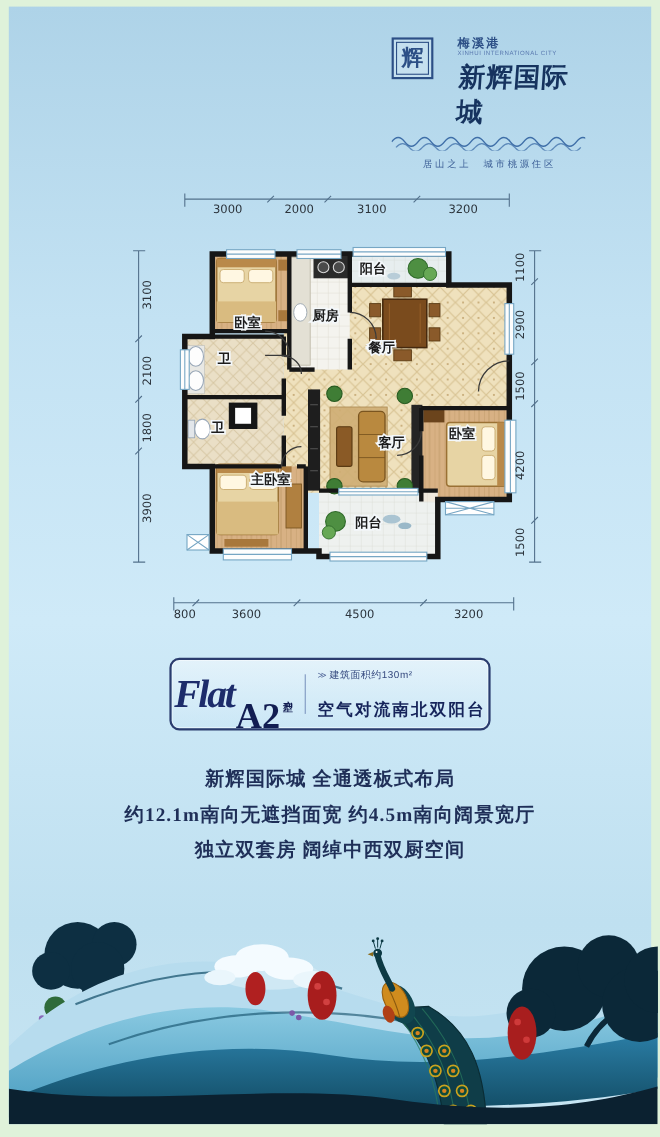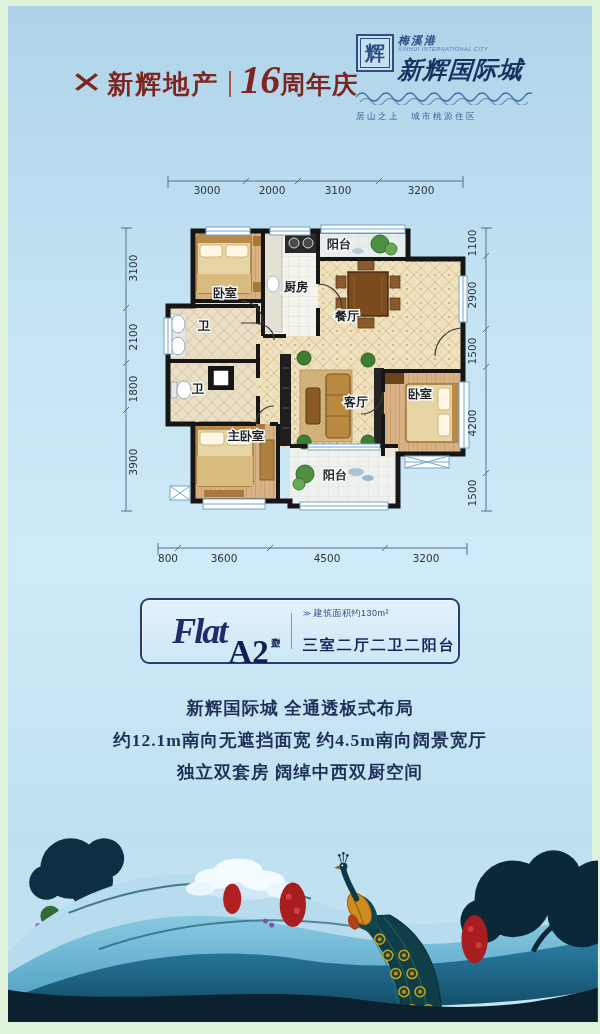--- a/index.html
+++ b/index.html
@@ -14,36 +14,36 @@
   .brand .bname{font-size:26px;font-weight:bold;letter-spacing:2px;}
   .brand .bdiv{display:inline-block;width:2px;height:26px;background:#a2564e;margin:0 9px -4px 10px;}
   .brand .bnum{font-size:40px;font-style:italic;font-family:"Liberation Serif","DejaVu Serif",serif;font-weight:bold;}
   .brand .bsuf{font-size:25px;font-weight:bold;letter-spacing:1px;}
   .logo{position:absolute;right:58px;top:28px;width:178px;color:#1c3a70;}
   .logo-row{display:flex;align-items:flex-start;}
   .seal{width:34px;height:34px;border:2px solid #2c4f86;position:relative;flex:0 0 auto;
         display:flex;align-items:center;justify-content:center;background:rgba(255,255,255,0.25);}
   .seal::before{content:"";position:absolute;inset:2px;border:1px solid #2c4f86;}
   .seal-ch{font-size:20px;font-weight:bold;color:#2c4f86;line-height:1;}
-  .logo-right{margin-left:4px;font-style:italic;}
+  .logo-right{margin-left:22px;}
   .logo-sub{font-size:11px;font-weight:bold;letter-spacing:2px;color:#2c4f86;line-height:1.1;}
   .logo-sub-en{font-size:5.5px;color:#5a7ab0;letter-spacing:0.5px;line-height:1.2;}
   .logo-name{font-size:24px;font-weight:bold;letter-spacing:1px;margin-top:1px;
              font-family:"Liberation Serif","DejaVu Serif",serif;transform:skewX(-4deg);color:#16335f;}
   .logo-waves{margin-top:3px;}
-  .logo-tagline{font-size:8.5px;letter-spacing:2.5px;color:#3c5f96;text-align:left;margin-top:2px;white-space:nowrap;}
+  .logo-tagline{font-size:8.5px;letter-spacing:2.5px;color:#3c5f96;text-align:center;margin-top:2px;white-space:nowrap;}
   
   .plan{position:absolute;left:0;top:150px;width:600px;height:430px;}
   .plan svg{font-family:"DejaVu Sans",sans-serif;}
   
   .unit-card{position:absolute;left:50%;top:592px;transform:translateX(-50%);
              width:288px;height:62px;border:2px solid #2b3c6e;border-radius:9px;
              background:linear-gradient(180deg,rgba(245,250,253,0.55),rgba(205,232,248,0.35));
              box-shadow:inset 0 0 0 1px rgba(255,255,255,0.45);
-             display:flex;align-items:center;justify-content:center;gap:11px;padding-left:28px;}
+             display:flex;align-items:center;justify-content:center;gap:11px;}
   .uc-left{display:flex;align-items:center;}
   .uc-flat{font-family:"Liberation Serif","DejaVu Serif",serif;font-style:italic;font-weight:bold;
            font-size:36px;color:#1d2c6b;margin-right:2px;letter-spacing:-2px;}
   .uc-code{font-family:"Liberation Serif","DejaVu Serif",serif;font-size:33px;font-weight:bold;color:#121d52;margin-top:43px;}
   .uc-type{writing-mode:vertical-rl;text-orientation:upright;font-size:9px;font-weight:bold;
            color:#121d52;line-height:1;margin-left:2px;letter-spacing:1px;}
   .uc-div{width:1px;height:36px;background:#7e97c0;}
   .uc-right{display:flex;flex-direction:column;gap:16px;}
   .uc-area{font-size:9px;color:#34487e;letter-spacing:0.5px;}
   .uc-area .chev{color:#4a5f94;margin-right:2px;font-size:8px;}
@@ -54,23 +54,20 @@
                 font-size:17.5px;color:#1f2f58;line-height:32px;letter-spacing:1px;}
   
   .artwork{position:absolute;left:0;right:0;bottom:0;height:202px;}
 </style>
 </head>
 <body>
 
 <div class="stage">
   <div class="poster">
 
-    <div class="brand">
-      <span class="xmark">✕</span><span class="bname">新辉地产</span><span class="bdiv"></span><span class="bnum">16</span><span class="bsuf">周年庆</span>
-    </div>
 
     <div class="logo">
       <div class="logo-row">
         <div class="seal">
           <span class="seal-ch">辉</span>
         </div>
         <div class="logo-right">
           <div class="logo-sub">梅溪港</div>
           <div class="logo-sub-en">XINHUI INTERNATIONAL CITY</div>
           <div class="logo-name">新辉国际城</div>
@@ -306,21 +303,21 @@
       <div class="uc-left">
         <span class="uc-flat">Flat</span>
         <span class="uc-code">A2</span>
         <span class="uc-type">户型</span>
       </div>
       <div class="uc-div"></div>
       <div class="uc-right">
         <div class="uc-area">
           <span class="chev">≫</span><span>建筑面积约130m²</span>
         </div>
-        <div class="uc-layout">三室二厅二卫二阳台</div>
+        <div class="uc-layout">空气对流南北双阳台</div>
       </div>
     </div>
 
     <div class="features">
       <div class="feature-line">新辉国际城 全通透板式布局</div>
       <div class="feature-line">约12.1m南向无遮挡面宽 约4.5m南向阔景宽厅</div>
       <div class="feature-line">独立双套房 阔绰中西双厨空间</div>
     </div>
 
     <svg class="artwork" viewBox="0 0 584 200" preserveAspectRatio="none">

